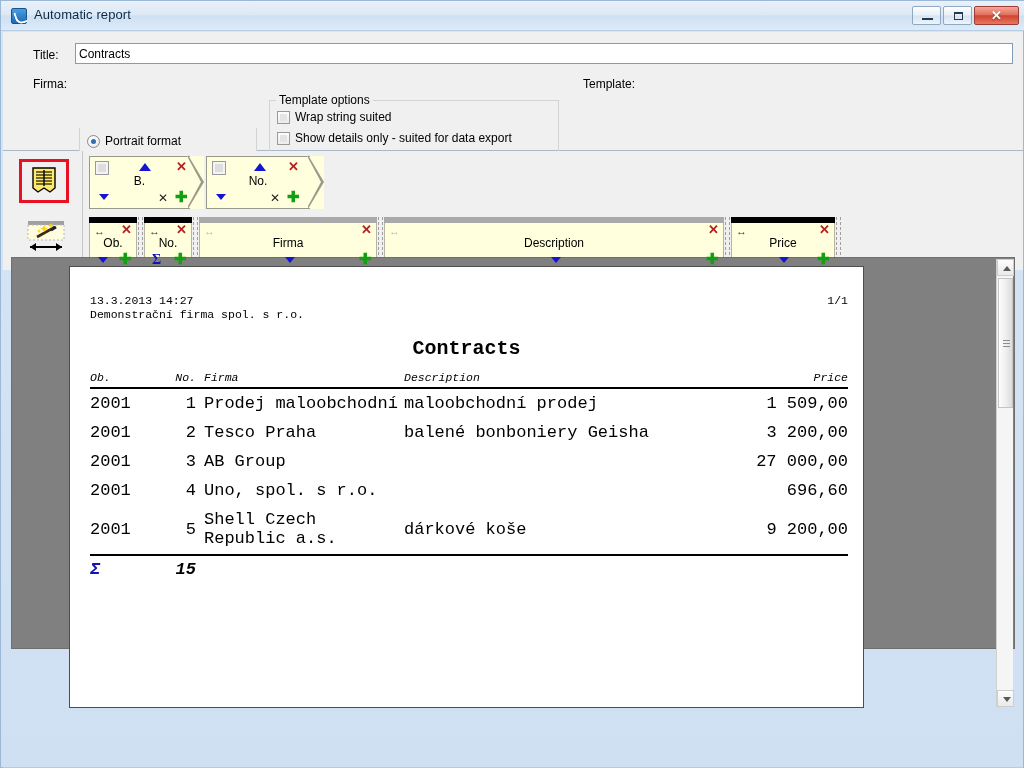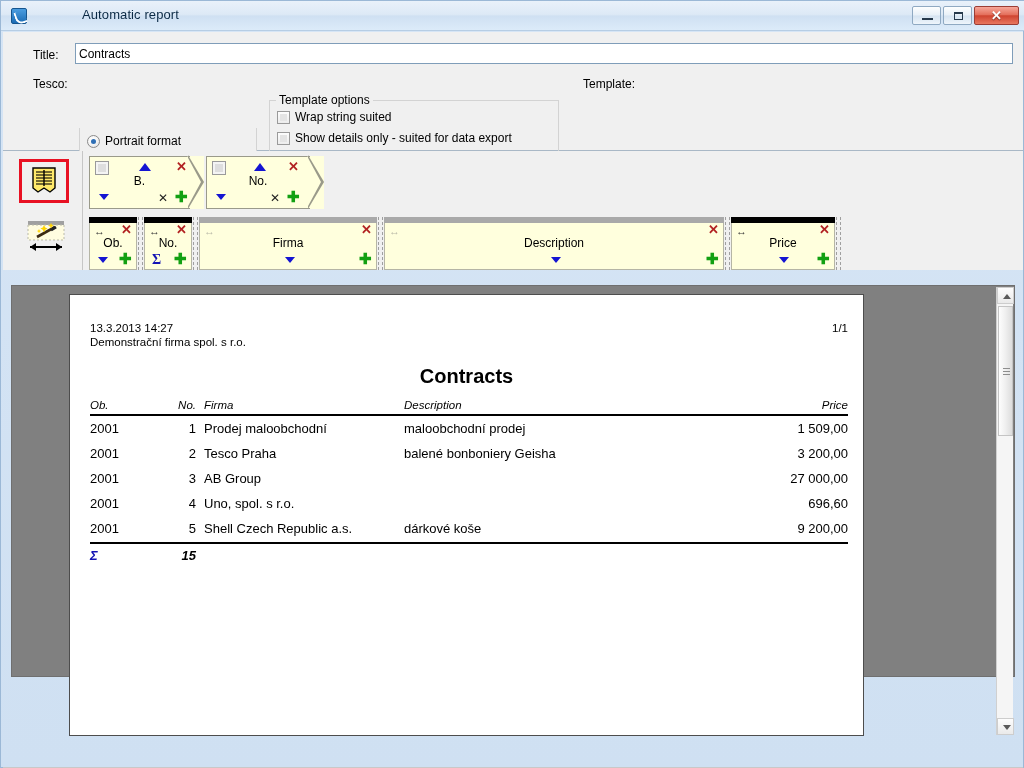--- a/index.html
+++ b/index.html
@@ -30,21 +30,20 @@
     border:1px solid #15558f; border-radius:2px;
   }
   .title-icon::before {
     content:""; position:absolute; left:3px; top:2px; width:9px; height:11px;
     border:2px solid #ffffff; border-top:none; border-right:none;
     border-radius: 0 0 0 7px; transform: rotate(-18deg);
   }
   .title-text {
     position:absolute; left:33px; top:6px; font-size:13px; color:#0b2a45;
     letter-spacing:.1px;
-    margin-left:48px;
   }
   .win-btns { position:absolute; right:6px; top:5px; display:flex; gap:2px; }
   .win-btn {
     width:29px; height:19px; border:1px solid #8fa9c2; border-radius:2px;
     background: linear-gradient(to bottom,#fdfefe 0%,#e8f0f8 48%,#d5e3f1 52%,#eef5fb 100%);
     position:relative; cursor:pointer;
   }
   .win-btn.close {
     width:45px;
     border-color:#9b3d35;
@@ -212,42 +211,42 @@
     font-size:12px; color:#000;
   }
   .splitter {
     position:absolute; top:216px; width:5px; height:53px;
     border-left:1px dashed #9f9f9f; border-right:1px dashed #9f9f9f;
     background:#f0f0f0;
   }
 
   
   .preview-wrap {
-    position:absolute; left:10px; top:284px; width:1004px; height:392px;
-    background:#808080; border:1px solid #6f6f6f;
+    position:absolute; left:10px; top:256px; width:1004px; height:392px;
+    background:#808080; border:1px solid #6f6f6f;font-family:Liberation Mono, monospace;
   }
   .page {
     position:absolute; left:57px; top:8px; width:795px; height:442px;
     background:#ffffff; border:1px solid #4d4d4d;
   }
   .rep-date { position:absolute; left:20px; top:27px; font-size:11.5px; color:#000; }
   .rep-firm { position:absolute; left:20px; top:41px; font-size:11.5px; color:#000; }
   .rep-page { position:absolute; right:15px; top:27px; font-size:11.5px; color:#000; }
   .rep-title {
     position:absolute; left:0; right:0; top:70px; text-align:center;
     font-size:20px; font-weight:bold; color:#000;
   }
 
   .rtable { position:absolute; left:20px; top:104px; width:758px; }
   .rtable table { border-collapse:collapse; width:100%; font-size:11.5px; color:#000; }
   .rtable th {
     font-style:italic; font-weight:normal; padding:0 0 3px 0;
     border-bottom:2px solid #000; font-size:11.5px;
   }
-  .rtable td { padding:5px 0 5px 0; font-size:13px; }
+  .rtable td { padding:5px 0 5px 0; font-size:17px; }
   .c-ob  { width:62px;  text-align:left; }
   .c-no  { width:52px;  text-align:right; padding-right:8px !important; }
   .c-firma { text-align:left; width:200px; }
   .c-desc { text-align:left; width:270px; }
   .c-price { text-align:right; }
   .rtable tr.sumrow td {
     border-top:2px solid #000; font-weight:bold; font-style:italic; padding-top:4px;
   }
   .rtable tr.lastdata td { padding-bottom:6px; }
 
@@ -323,21 +322,21 @@
       <div class="win-btn close">
           <span class="glyph-close">✕</span>
         </div>
     </div>
   </div>
 
   <div class="options-panel">
     <div class="lbl title-label">Title:</div>
     <input class="title-input" value="Contracts" style="">
 
-    <div class="lbl format-label">Tesco:</div>
+    <div class="lbl format-label">Firma:</div>
 
     <div class="radio-group">
       <div class="radio-row on" style="top:6px;">
         <span class="dot"></span>
         <span class="rl">Portrait format</span>
       </div>
       <div class="radio-row" style="top:24px;">
         <span class="dot"></span>
         <span class="rl">Landscape format</span>
       </div>

